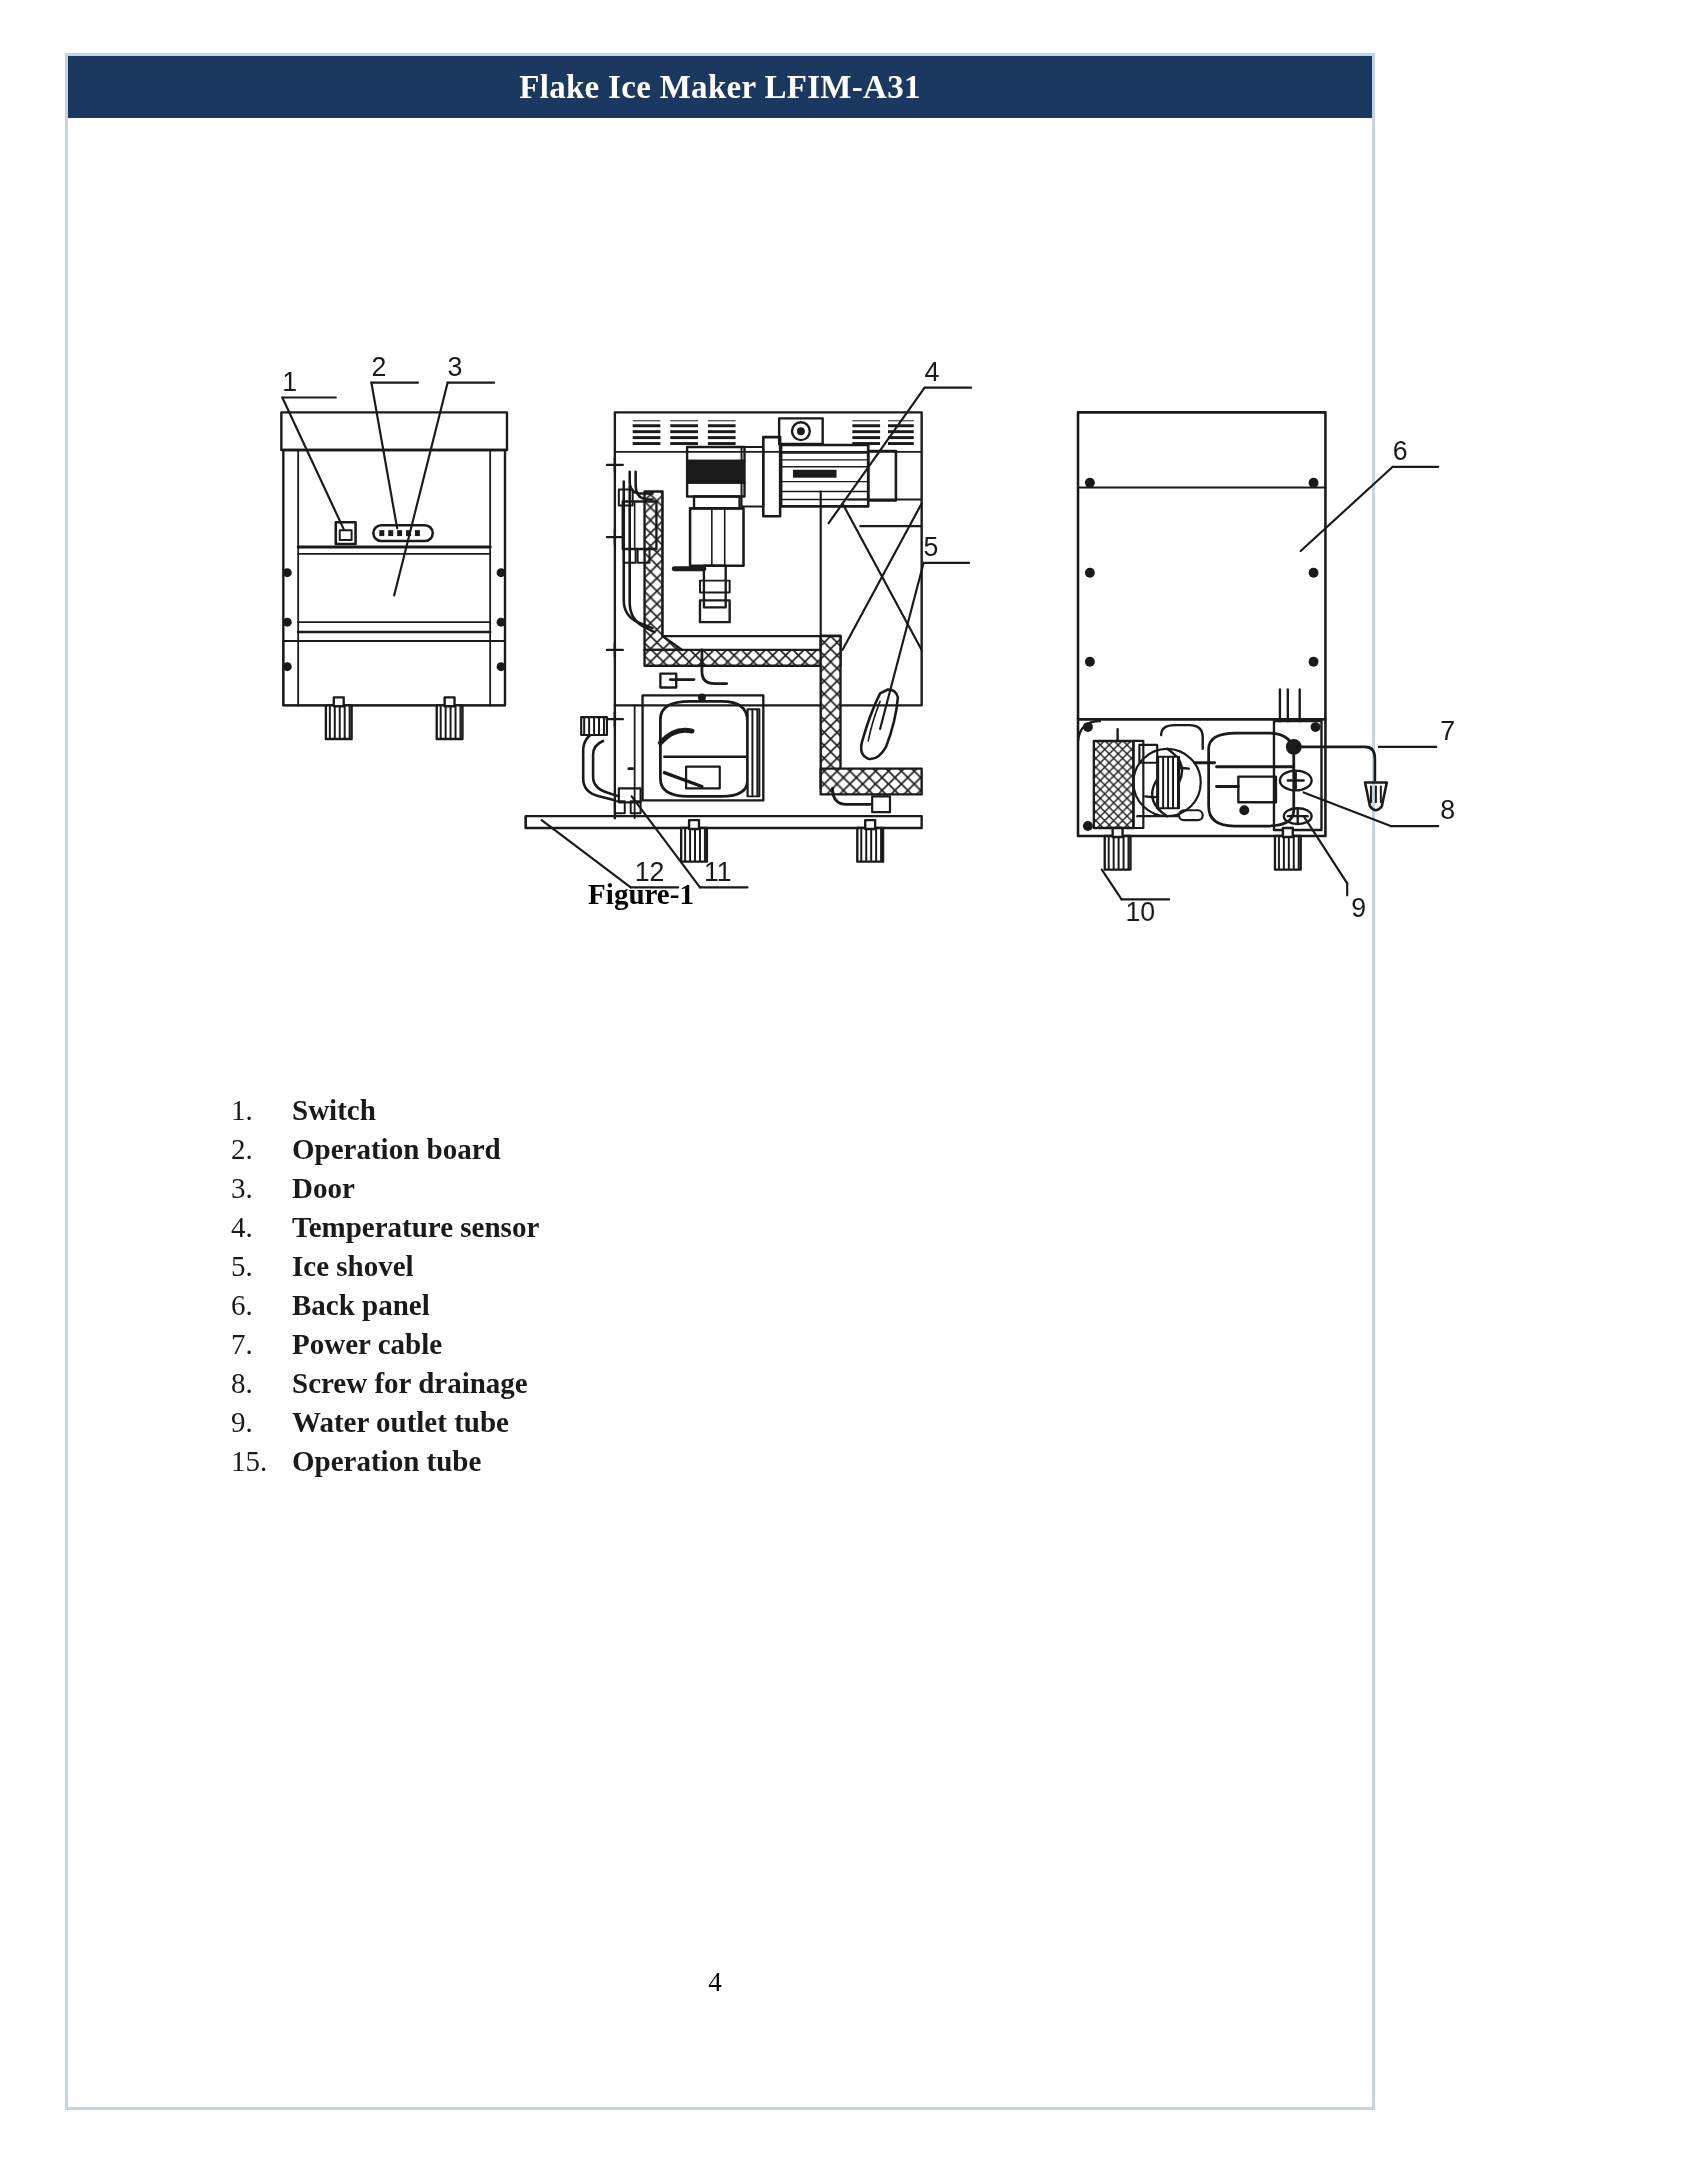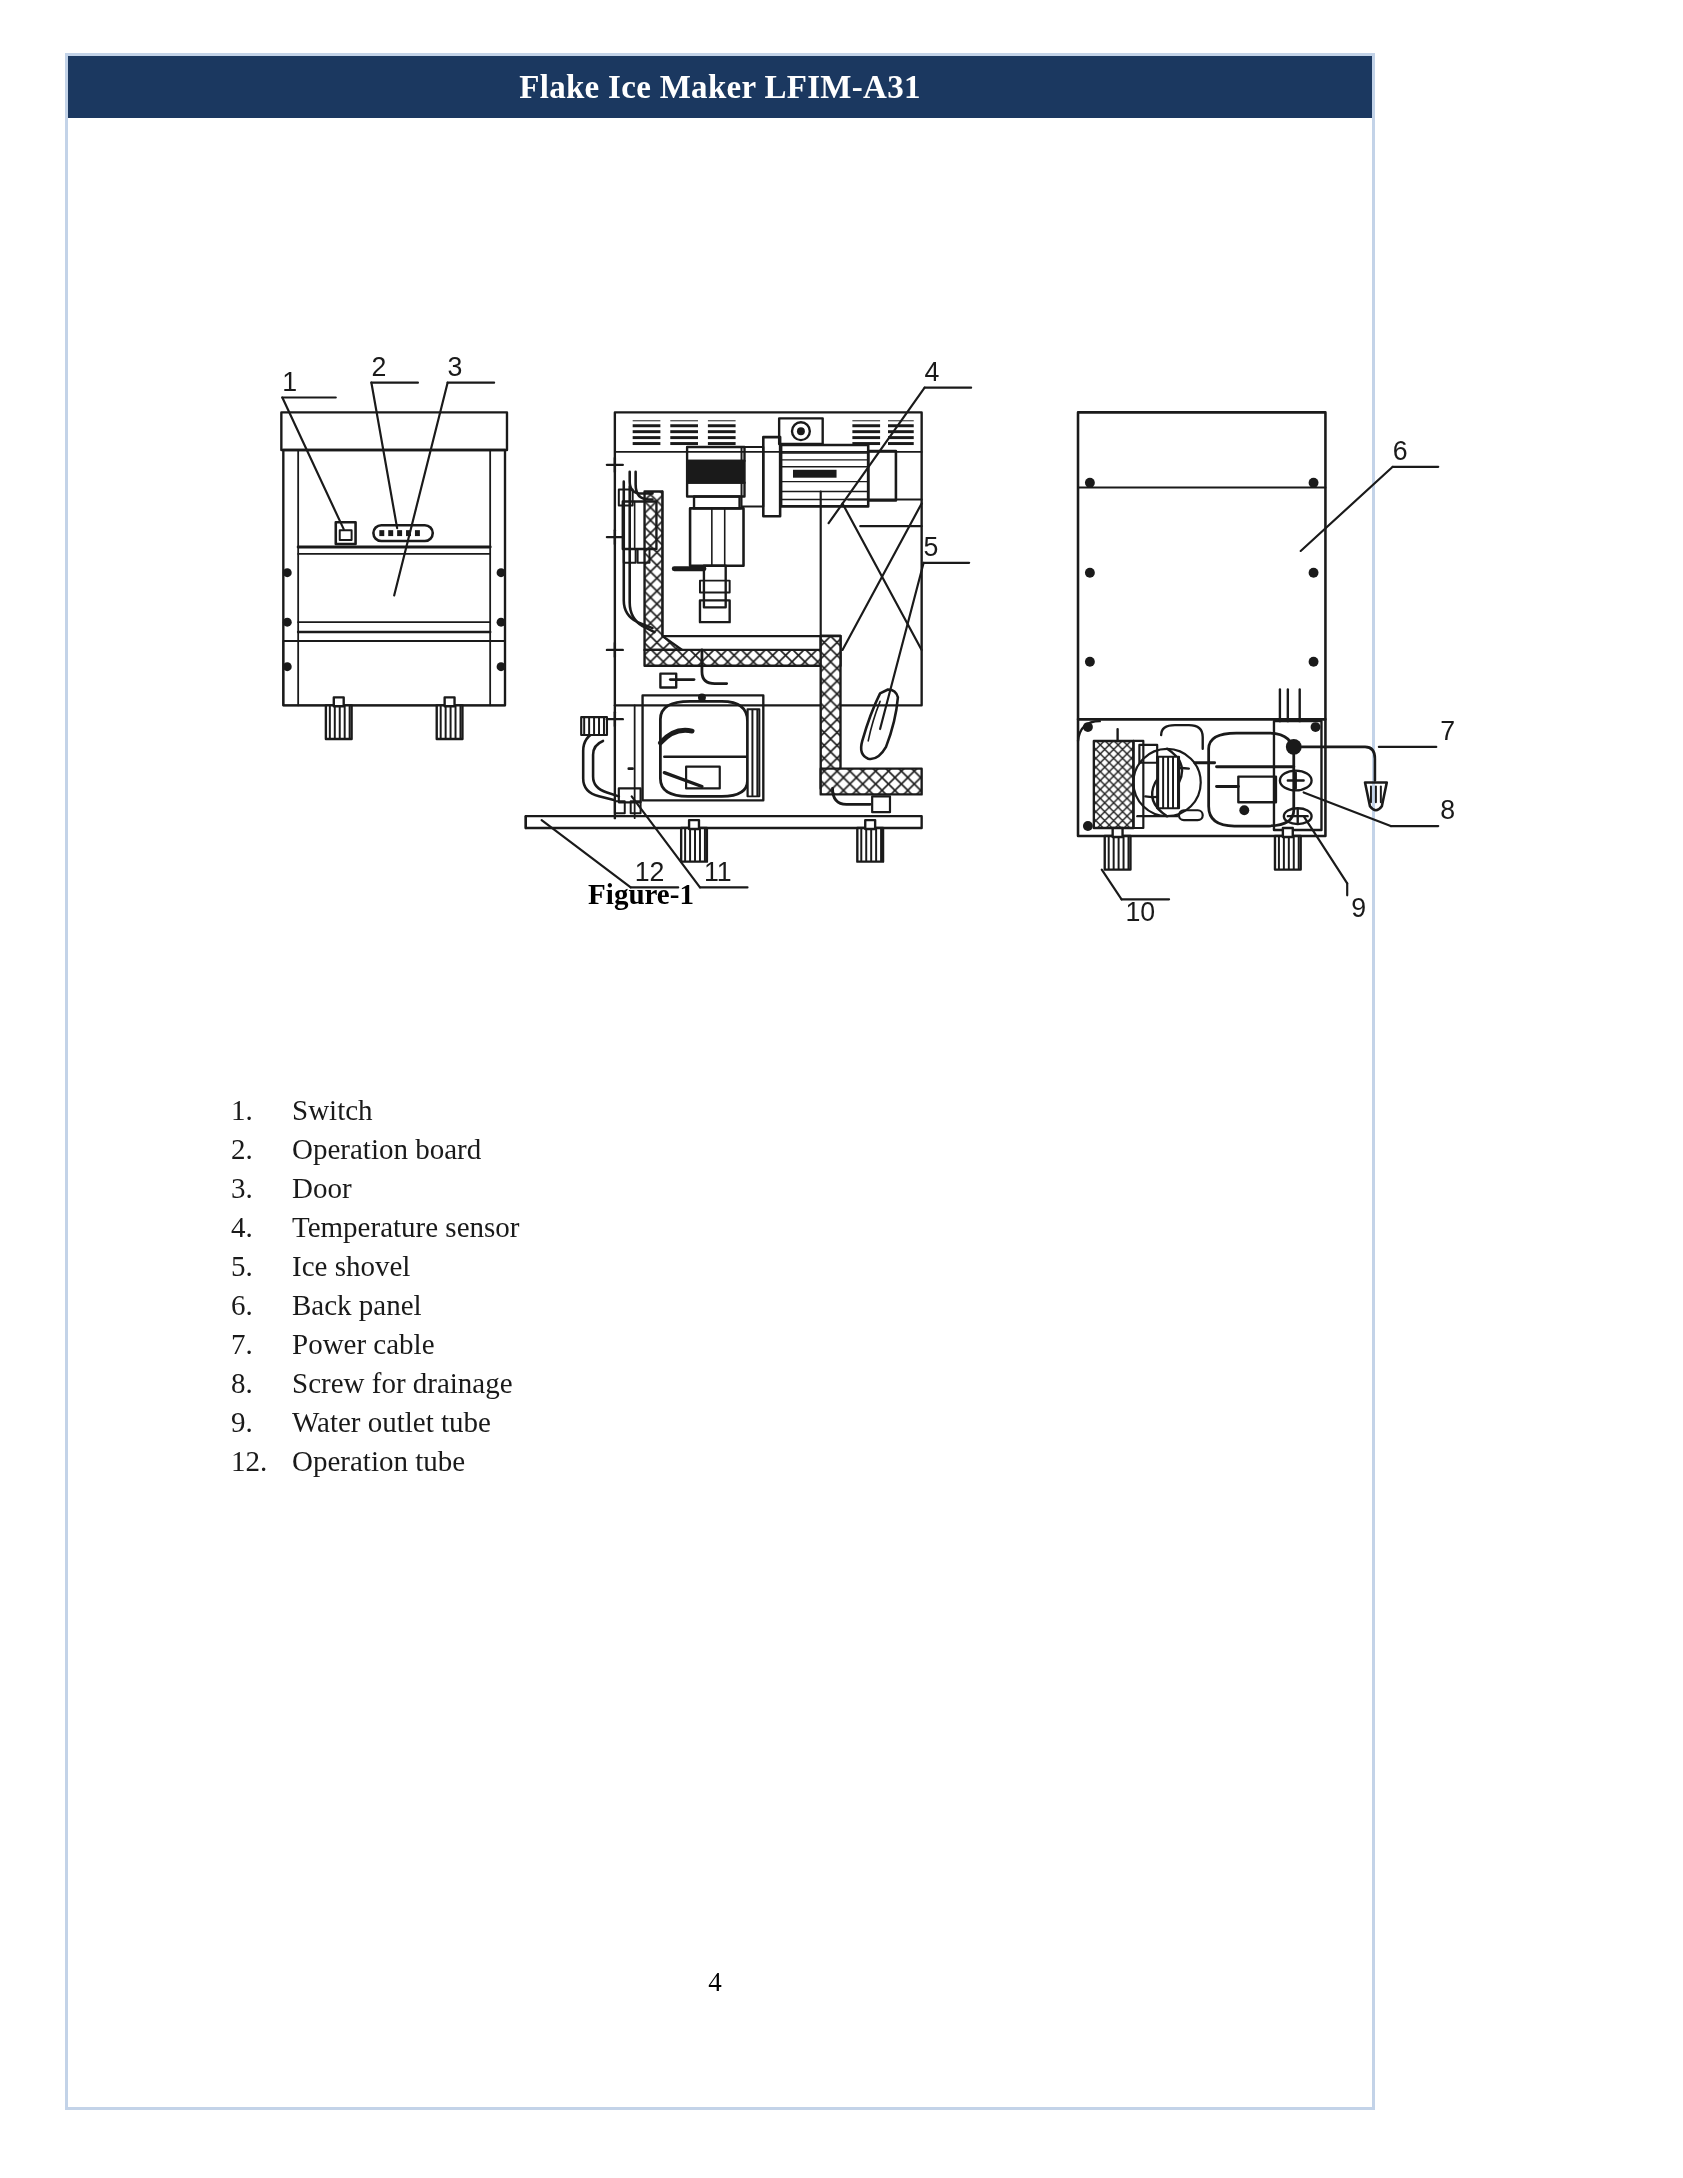--- a/index.html
+++ b/index.html
@@ -101,20 +101,21 @@
     line-height: 39px;
     color: #1a1a1a;
   }
   .parts-num {
     width: 61px;
     flex: 0 0 61px;
     text-align: left;
   }
   .parts-label {
     flex: 1 1 auto;
+    font-weight: bold;
   }
 
   
   .page-number {
     position: absolute;
     left: 0;
     top: 1911px;
     width: 100%;
     text-align: center;
     font-size: 27px;
@@ -505,21 +506,21 @@
     </div>
     <div class="parts-row">
       <span class="parts-num">8.</span>
       <span class="parts-label">Screw for drainage</span>
     </div>
     <div class="parts-row">
       <span class="parts-num">9.</span>
       <span class="parts-label">Water outlet tube</span>
     </div>
     <div class="parts-row">
-      <span class="parts-num">12.</span>
+      <span class="parts-num">15.</span>
       <span class="parts-label">Operation tube</span>
     </div>
   </div>
 
   <div class="page-number">
     <span class="page-number-inner">4</span>
   </div>
 
 </div>
 

